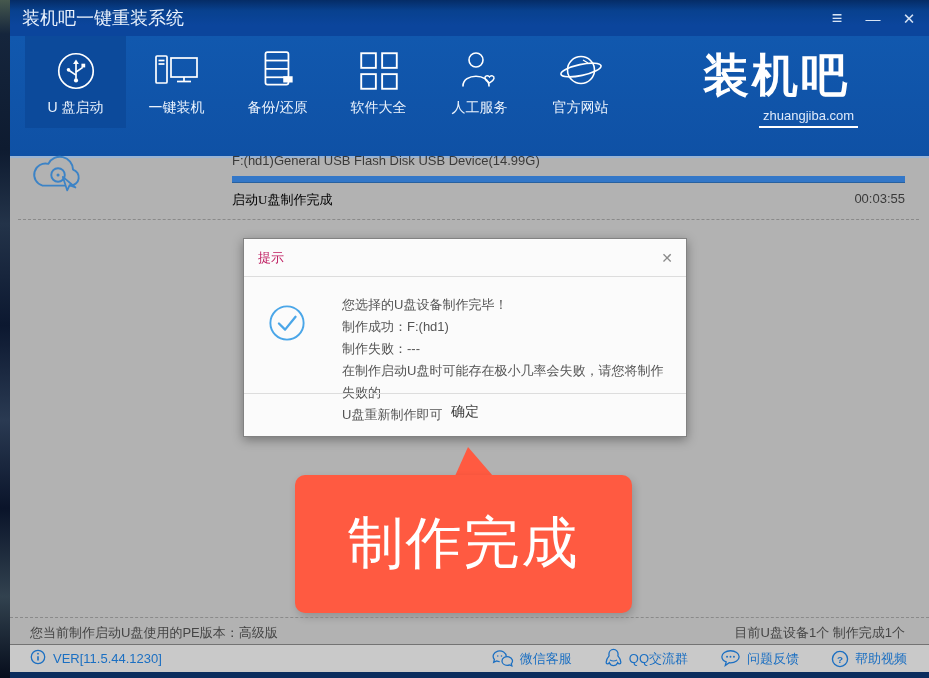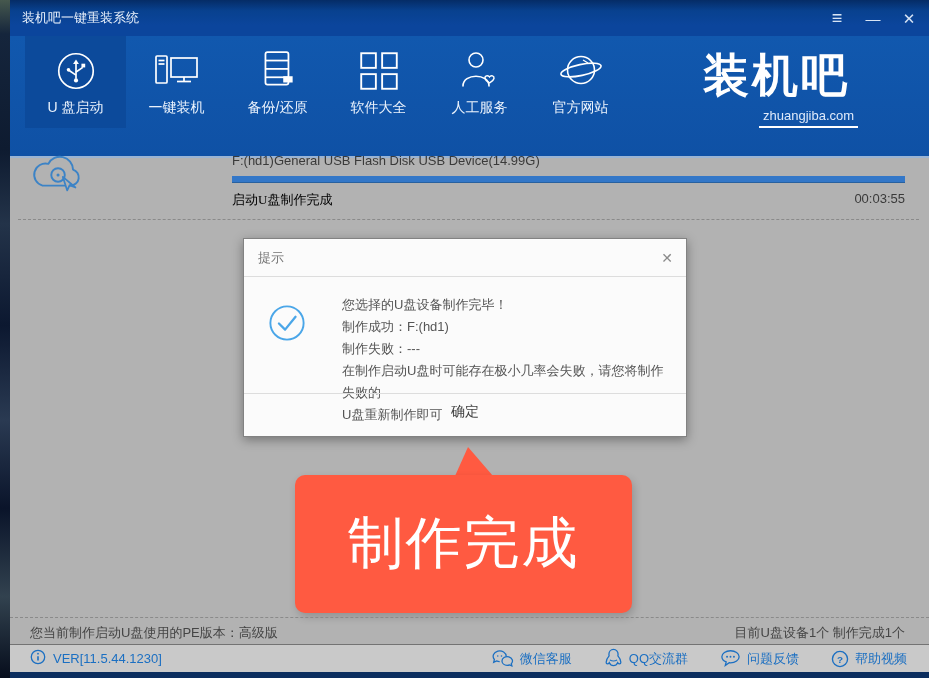--- a/index.html
+++ b/index.html
@@ -8,21 +8,21 @@
 
   
   .desktop-strip { position:absolute; left:0; top:0; width:10px; height:678px;
     background:linear-gradient(180deg,#46584e 0%,#15253c 5%,#0e1b30 22%,#233349 33%,#0c1830 48%,#2a3a52 62%,#0a142a 75%,#32424f 88%,#060d1c 100%); }
 
   .window { position:absolute; left:10px; top:0; width:919px; height:678px; background:#b2b2b2; }
 
   
   .titlebar { position:absolute; top:0; left:0; right:0; height:36px;
     background:linear-gradient(180deg,#052c66 0%,#08418f 30%,#0b459c 70%); }
-  .titlebar .title { position:absolute; left:12px; top:0; line-height:36px; color:#e9f1fb; font-size:13px; }
+  .titlebar .title { position:absolute; left:12px; top:0; line-height:36px; color:#e9f1fb; font-size:18px; }
   .win-controls { position:absolute; right:10px; top:0; height:36px; display:flex; align-items:center; gap:16px; }
   .win-controls span { color:#d7e4f5; font-size:15px; width:20px; text-align:center; cursor:pointer; line-height:1; }
   .win-controls .menu { font-size:18px; font-weight:bold; }
 
   
   .navbar { position:absolute; top:36px; left:0; right:0; height:122px;
     background:linear-gradient(180deg,#1158ae 0%,#0f51a5 100%); border-bottom:2px solid #9ab4d4; }
   .nav-items { position:absolute; left:15px; top:0; height:92px; display:flex; }
   .nav-item { width:101px; height:92px; display:flex; flex-direction:column; align-items:center; justify-content:center; gap:5px; cursor:pointer; color:#eaf2fc; }
   .nav-item.active { background:#0c4a9b; }
@@ -39,21 +39,21 @@
   .progress-track { position:absolute; left:222px; top:176px; width:673px; height:7px; background:#8fa3b8; }
   .progress-fill { height:100%; width:100%; background:#3377c8; border-bottom:1px solid #28619f; }
   .status-text { position:absolute; left:222px; top:191px; font-size:13px; color:#000000;font-family:Liberation Serif, serif; }
   .time-text { position:absolute; right:24px; top:191px; font-size:13px; color:#3a3a3a; }
   .sep-dashed-top { position:absolute; left:8px; right:10px; top:219px; border-top:1px dashed #8a8a8a; }
 
   
   .dialog { position:absolute; left:233px; top:238px; width:444px; height:199px; background:#fbfbfb;
     border:1px solid #828282; box-shadow:0 3px 10px rgba(0,0,0,0.35); }
   .dialog-header { position:absolute; top:0; left:0; right:0; height:38px; border-bottom:1px solid #dddddd; }
-  .dialog-header .dlg-title { position:absolute; left:14px; top:0; line-height:38px; font-size:13px; color:#737373; }
+  .dialog-header .dlg-title { position:absolute; left:14px; top:0; line-height:38px; font-size:13px; color:#be185d; }
   .dialog-header .dlg-close { position:absolute; right:13px; top:0; line-height:38px; font-size:14px; color:#8a8a8a; cursor:pointer; }
   .dialog-body { position:absolute; top:39px; left:0; right:0; display:flex; padding:16px 16px 0 24px; gap:36px; }
   .dialog-body .check { flex:0 0 auto; margin-top:10px; }
   .dialog-lines { font-size:13px; line-height:22px; color:#555; }
   .dialog-footer { position:absolute; bottom:7px; left:0; right:0; height:36px; border-top:1px solid #dddddd;
     text-align:center; line-height:34px; font-size:14px; color:#3f3f3f; cursor:pointer; }
 
   
   .callout { position:absolute; left:285px; top:475px; width:337px; height:138px; background:#ff5a41; border-radius:10px;
     display:flex; align-items:center; justify-content:center; box-shadow:2px 4px 8px rgba(0,0,0,0.18); }

